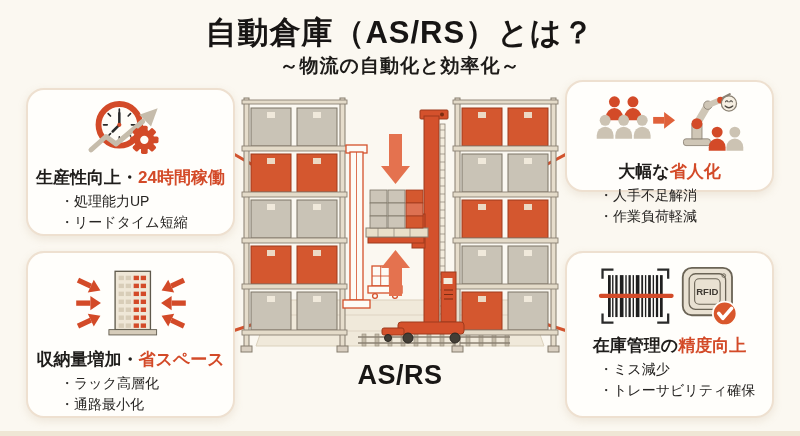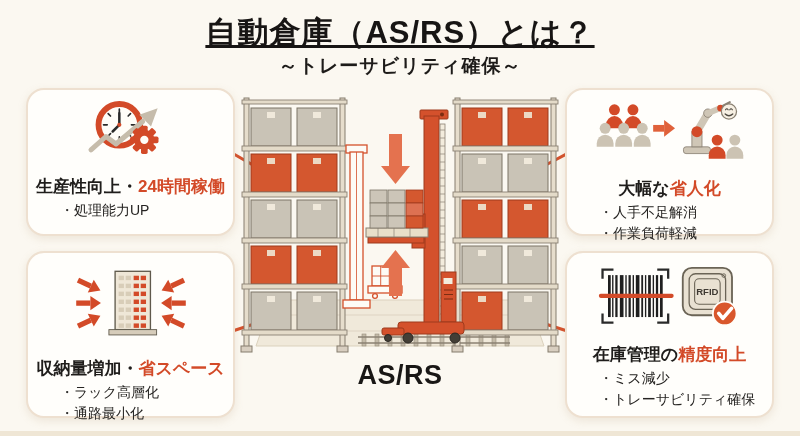--- a/index.html
+++ b/index.html
@@ -6,44 +6,44 @@
   body{
     width:800px;height:436px;overflow:hidden;position:relative;
     background:#fbf8f1;
     font-family:"Liberation Sans","DejaVu Sans",sans-serif;
     -webkit-font-smoothing:antialiased;
   }
   #stage{position:absolute;inset:0;width:800px;height:436px;}
 
   .page-title{
     position:absolute;top:13px;left:0;right:0;text-align:center;
-    font-size:31px;line-height:40px;font-weight:800;color:#171514;letter-spacing:1px;text-decoration:underline;
+    font-size:31px;line-height:40px;font-weight:800;color:#171514;letter-spacing:1px;
   }
   .page-subtitle{
     position:absolute;top:53px;left:0;right:0;text-align:center;
     font-size:19px;line-height:26px;font-weight:800;color:#1d1b19;letter-spacing:1px;
   }
 
   .panel{
     position:absolute;width:209px;box-sizing:border-box;
     background:#fffefb;border:2px solid #eee0d0;border-radius:18px;
     box-shadow:0 3px 9px rgba(180,150,110,.18);
     display:flex;flex-direction:column;align-items:center;
     padding:8px 8px 6px;
   }
   .panel.tl{left:26px;top:88px;height:148px;}
-  .panel.tr{left:565px;top:88px;height:148px;}
+  .panel.tr{left:565px;top:80px;height:112px;}
   .panel.bl{left:26px;top:251px;height:167px;}
   .panel.br{left:565px;top:251px;height:167px;}
   .panel.bl .icon-wrap,.panel.br .icon-wrap{margin-top:5px;}
 
   .icon-wrap{display:flex;justify-content:center;align-items:center;}
   .heading{
     font-size:17px;line-height:25px;font-weight:800;color:#1f1d1b;
-    white-space:nowrap;margin-top:14px;
+    white-space:nowrap;margin-top:5px;
   }
   .heading .accent{color:#d34a28;}
   .bullets{
     list-style:none;margin:1px 0 0 0;padding:0 0 0 24px;align-self:flex-start;
     font-size:14px;line-height:21px;font-weight:400;color:#262422;
   }
 
   .connector{
     position:absolute;height:2.5px;background:#d4512c;border-radius:2px;
     transform-origin:0 50%;
@@ -60,21 +60,21 @@
   .asrs-sub{font-size:14.5px;line-height:19px;font-weight:700;color:#1f1d1b;}
 
   .bottom-strip{position:absolute;left:0;right:0;bottom:0;height:5px;background:#efe6d5;}
 </style>
 </head>
 <body>
 
 <div id="stage">
 
   <div class="page-title">自動倉庫（AS/RS）とは？</div>
-  <div class="page-subtitle">～トレーサビリティ確保～</div>
+  <div class="page-subtitle">～物流の自動化と効率化～</div>
 
   <div class="connector c1"></div>
   <div class="connector c2"></div>
   <div class="connector c3"></div>
   <div class="connector c4"></div>
 
   <svg class="illustration" viewBox="0 0 324 272" xmlns="http://www.w3.org/2000/svg">
 
     <g>
       <polygon points="18,258 306,258 290,212 34,212" fill="#f0e9da" stroke="#dbd1bd" stroke-width="1"></polygon>
@@ -244,20 +244,21 @@
           <rect x="-4" y="-17" width="8" height="10" rx="2" transform="rotate(270)"></rect>
           <rect x="-4" y="-17" width="8" height="10" rx="2" transform="rotate(315)"></rect>
           <circle r="12"></circle>
           <circle r="5" fill="#fffdf8"></circle>
         </g>
       </svg>
     </div>
     <div class="heading"><span>生産性向上・</span><span class="accent">24時間稼働</span></div>
     <ul class="bullets">
       <li>・処理能力UP</li>
+      <li>・リードタイム短縮</li>
     </ul>
   </div>
 
   <div class="panel tr">
     <div class="icon-wrap">
       <svg width="152" height="64" viewBox="0 0 180 76" xmlns="http://www.w3.org/2000/svg">
         <defs>
           <g id="pn">
             <circle cx="0" cy="6" r="6.5"></circle>
             <path d="M-10,28 V24 a10,10.5 0 0 1 20,0 V28 Z"></path>

